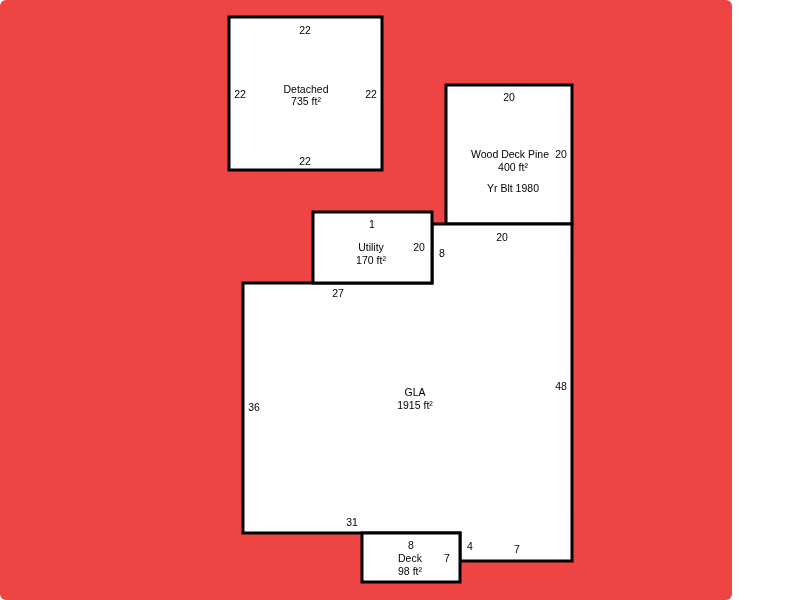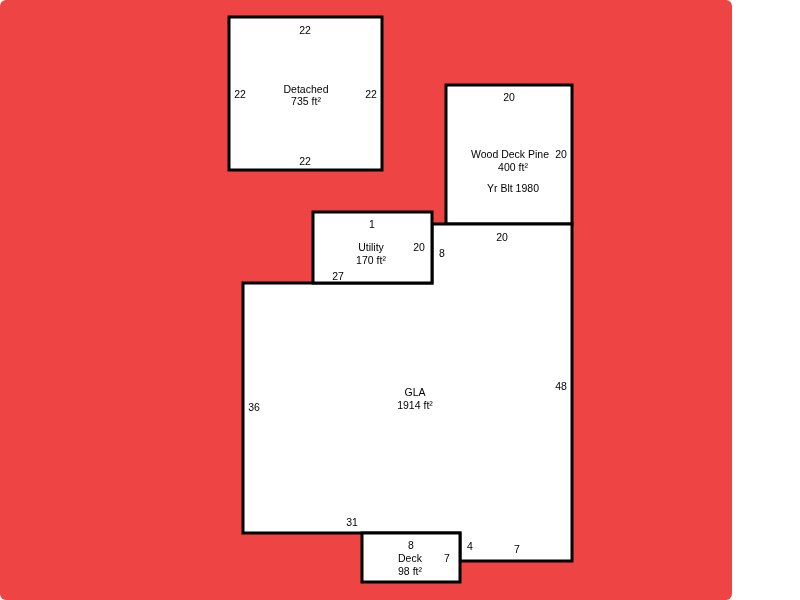--- a/index.html
+++ b/index.html
@@ -62,25 +62,25 @@
   <div class="lbl" style="left:513px;top:167px">400 ft²</div>
   <div class="lbl" style="left:513px;top:188px">Yr Blt 1980</div>
 
   <div class="lbl" style="left:372px;top:224px">1</div>
   <div class="lbl" style="left:371px;top:247px">Utility</div>
   <div class="lbl" style="left:419px;top:247px">20</div>
   <div class="lbl" style="left:371px;top:260px">170 ft²</div>
 
   <div class="lbl" style="left:442px;top:253px">8</div>
   <div class="lbl" style="left:502px;top:237px">20</div>
-  <div class="lbl" style="left:338px;top:276px">27</div>
+  <div class="lbl" style="left:338px;top:293px">27</div>
   <div class="lbl" style="left:254px;top:407px">36</div>
   <div class="lbl" style="left:561px;top:386px">48</div>
   <div class="lbl" style="left:415px;top:392px">GLA</div>
-  <div class="lbl" style="left:415px;top:405px">1914 ft²</div>
+  <div class="lbl" style="left:415px;top:405px">1915 ft²</div>
   <div class="lbl" style="left:352px;top:522px">31</div>
   <div class="lbl" style="left:470px;top:546px">4</div>
   <div class="lbl" style="left:517px;top:549px">7</div>
 
   <div class="lbl" style="left:411px;top:545px">8</div>
   <div class="lbl" style="left:410px;top:558px">Deck</div>
   <div class="lbl" style="left:447px;top:558px">7</div>
   <div class="lbl" style="left:410px;top:571px">98 ft²</div>
 
 </div>

